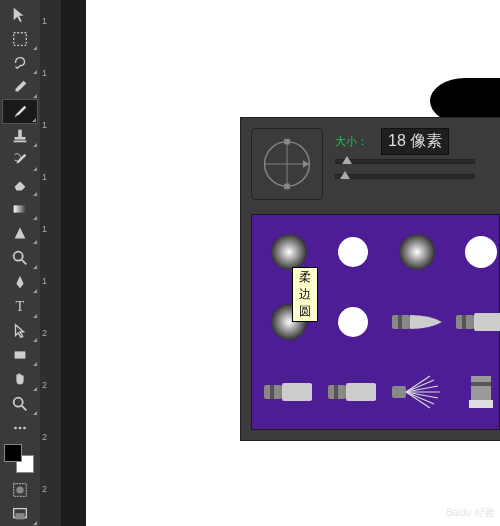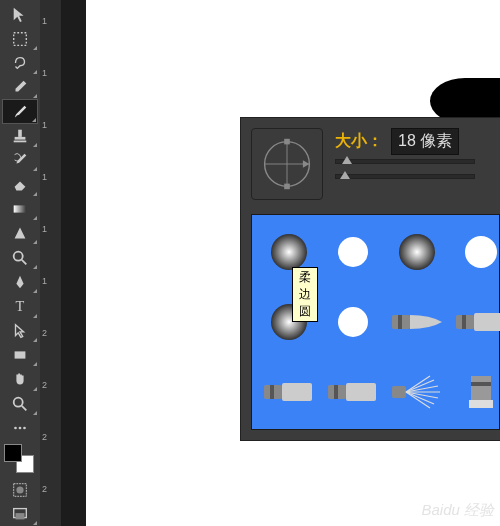--- a/index.html
+++ b/index.html
@@ -150,24 +150,23 @@
       flex: 1;
       padding-right: 4px;
     }
     .slider-row {
       display: flex;
       align-items: center;
       gap: 8px;
       margin-bottom: 4px;
     }
     .slider-label {
-      color: #eab308;
-      font-size: 16px;
+      color: #22c55e;
+      font-size: 11px;
       min-width: 38px;
-      font-weight: bold;
     }
     .value-box {
       background: #1f1f1f;
       border: 1px solid #111;
       color: #ddd;
       font-size: 16px;
       padding: 2px 6px;
       min-width: 66px;
       text-align: right;
     }
@@ -183,21 +182,21 @@
       position: absolute;
       top: -4px;
       width: 0; height: 0;
       border-left: 5px solid transparent;
       border-right: 5px solid transparent;
       border-bottom: 8px solid #aaa;
     }
     
     .brush-grid {
       margin-top: 14px;
-      background: #3b82f6;
+      background: #4c1d95;
       border: 1px solid #1a1a1a;
       padding: 8px 0 8px 8px;
       display: grid;
       grid-template-columns: repeat(4, 58px);
       gap: 12px 6px;
     }
     .brush-cell {
       width: 58px;
       height: 58px;
       display: flex;
@@ -215,21 +214,21 @@
       font-size: 12px;
       padding: 1px 6px;
       z-index: 100;
     }
     
     .watermark {
       position: absolute;
       right: 6px;
       bottom: 6px;
       color: rgba(200,200,200,0.5);
-      font-size: 15px;
+      font-size: 10px;
       font-style: italic;
     }
   </style>
 </head>
 <body>
 
 <div class="toolbox">
   <div class="tool no-arrow">
     <svg viewBox="0 0 20 20">
         <path d="M3 3 L3 17 L7 13 L10 19 L12 18 L9 12 L14 12 Z" fill="#ccc"></path>

